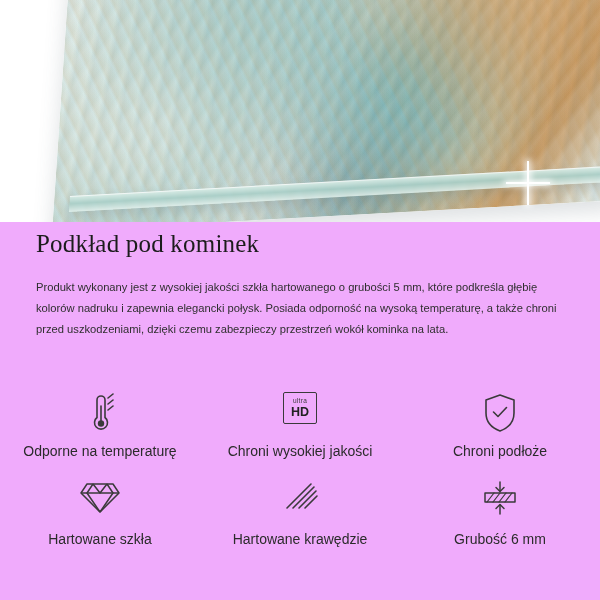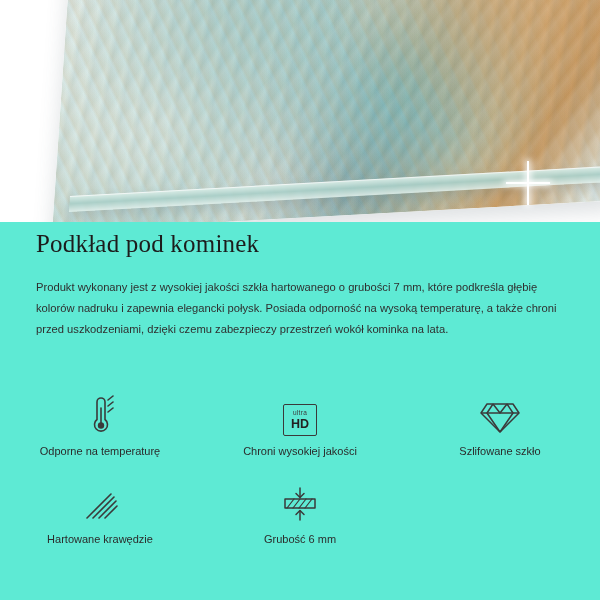--- a/index.html
+++ b/index.html
@@ -6,21 +6,21 @@
   html, body {
     margin: 0; padding: 0;
     width: 600px; height: 600px;
     background: #ffffff;
     font-family: "Liberation Sans", sans-serif;
     overflow: hidden;
   }
   .page {
     position: relative;
     width: 600px; height: 600px;
-    background: #5eead4;
+    background: #f0abfc;
   }
 
   
   .hero {
     position: absolute;
     top: 0; left: 0;
     width: 600px; height: 222px;
     overflow: hidden;
     background: #ffffff;
   }
@@ -119,26 +119,26 @@
   }
   .feature {
     display: flex;
     flex-direction: column;
     align-items: center;
     justify-content: flex-start;
   }
   .feature .ico {
     height: 44px;
     display: flex;
-    align-items: flex-end;
+    align-items: flex-start;
     justify-content: center;
   }
   .feature .cap {
     margin-top: 9px;
-    font-size: 11px;
+    font-size: 14px;
     color: #2b2b2b;
     text-align: right;
     line-height: 12px;
   }
   .hd-badge {
     width: 34px; height: 32px;
     border: 1.6px solid #3a3a3a;
     border-radius: 2px;
     display: flex;
     flex-direction: column;
@@ -158,21 +158,21 @@
   <div class="hero">
     <div class="glass-panel"></div>
     <div class="glass-edge"></div>
     <div class="sparkle"></div>
   </div>
 
   <div class="content">
     <h1 class="headline">
       <span>Podkład pod kominek</span>
     </h1>
-    <p class="paragraph">Produkt wykonany jest z wysokiej jakości szkła hartowanego o grubości 7 mm, które podkreśla głębię kolorów nadruku i zapewnia elegancki połysk. Posiada odporność na wysoką temperaturę, a także chroni przed uszkodzeniami, dzięki czemu zabezpieczy przestrzeń wokół kominka na lata.</p>
+    <p class="paragraph">Produkt wykonany jest z wysokiej jakości szkła hartowanego o grubości 5 mm, które podkreśla głębię kolorów nadruku i zapewnia elegancki połysk. Posiada odporność na wysoką temperaturę, a także chroni przed uszkodzeniami, dzięki czemu zabezpieczy przestrzeń wokół kominka na lata.</p>
   </div>
 
   <div class="features">
 
     <div class="feature">
       <div class="ico">
         <svg width="34" height="42" viewBox="0 0 34 42" fill="none" stroke="#3a3a3a" stroke-width="1.6" stroke-linecap="round">
           <path d="M14 8 a4 4 0 0 1 8 0 v17.5 a6.5 6.5 0 1 1 -8 0 Z"></path>
           <circle cx="18" cy="31.5" r="3.2" fill="#3a3a3a" stroke="none"></circle>
           <line x1="18" y1="14" x2="18" y2="29"></line>
@@ -187,32 +187,41 @@
     <div class="feature">
       <div class="ico">
         <div class="hd-badge">
           <span class="u">ultra</span>
           <span class="h">HD</span>
         </div>
       </div>
       <div class="cap">Chroni wysokiej jakości</div>
     </div>
 
+    <div class="feature">
+      <div class="ico">
+        <svg width="38" height="42" viewBox="0 0 38 42" fill="none" stroke="#3a3a3a" stroke-width="1.6" stroke-linecap="round" stroke-linejoin="round">
+          <path d="M19 3 L33 8 v13 c0 9-6 15-14 18 -8-3-14-9-14-18 V8 Z"></path>
+          <polyline points="12.5,20 17,24.5 25.5,15.5"></polyline>
+        </svg>
+      </div>
+      <div class="cap">Chroni podłoże</div>
+    </div>
 
     <div class="feature">
       <div class="ico">
         <svg width="40" height="36" viewBox="0 0 40 36" fill="none" stroke="#3a3a3a" stroke-width="1.5" stroke-linejoin="round">
           <path d="M7 4 h26 l6 9 -19 19 -19-19 Z"></path>
           <path d="M1 13 h38"></path>
           <path d="M13 4 l-6 9 13 19"></path>
           <path d="M27 4 l6 9 -13 19"></path>
           <path d="M13 4 l7 9 7-9"></path>
         </svg>
       </div>
-      <div class="cap">Szlifowane szkło</div>
+      <div class="cap">Hartowane szkła</div>
     </div>
 
     <div class="feature">
       <div class="ico">
         <svg width="38" height="34" viewBox="0 0 38 34" fill="none" stroke="#3a3a3a" stroke-width="1.6" stroke-linecap="round">
           <path d="M6 28 L30 4"></path>
           <path d="M12 28 L33 7"></path>
           <path d="M18 28 L35 11"></path>
           <path d="M24 28 L36 16"></path>
         </svg>

